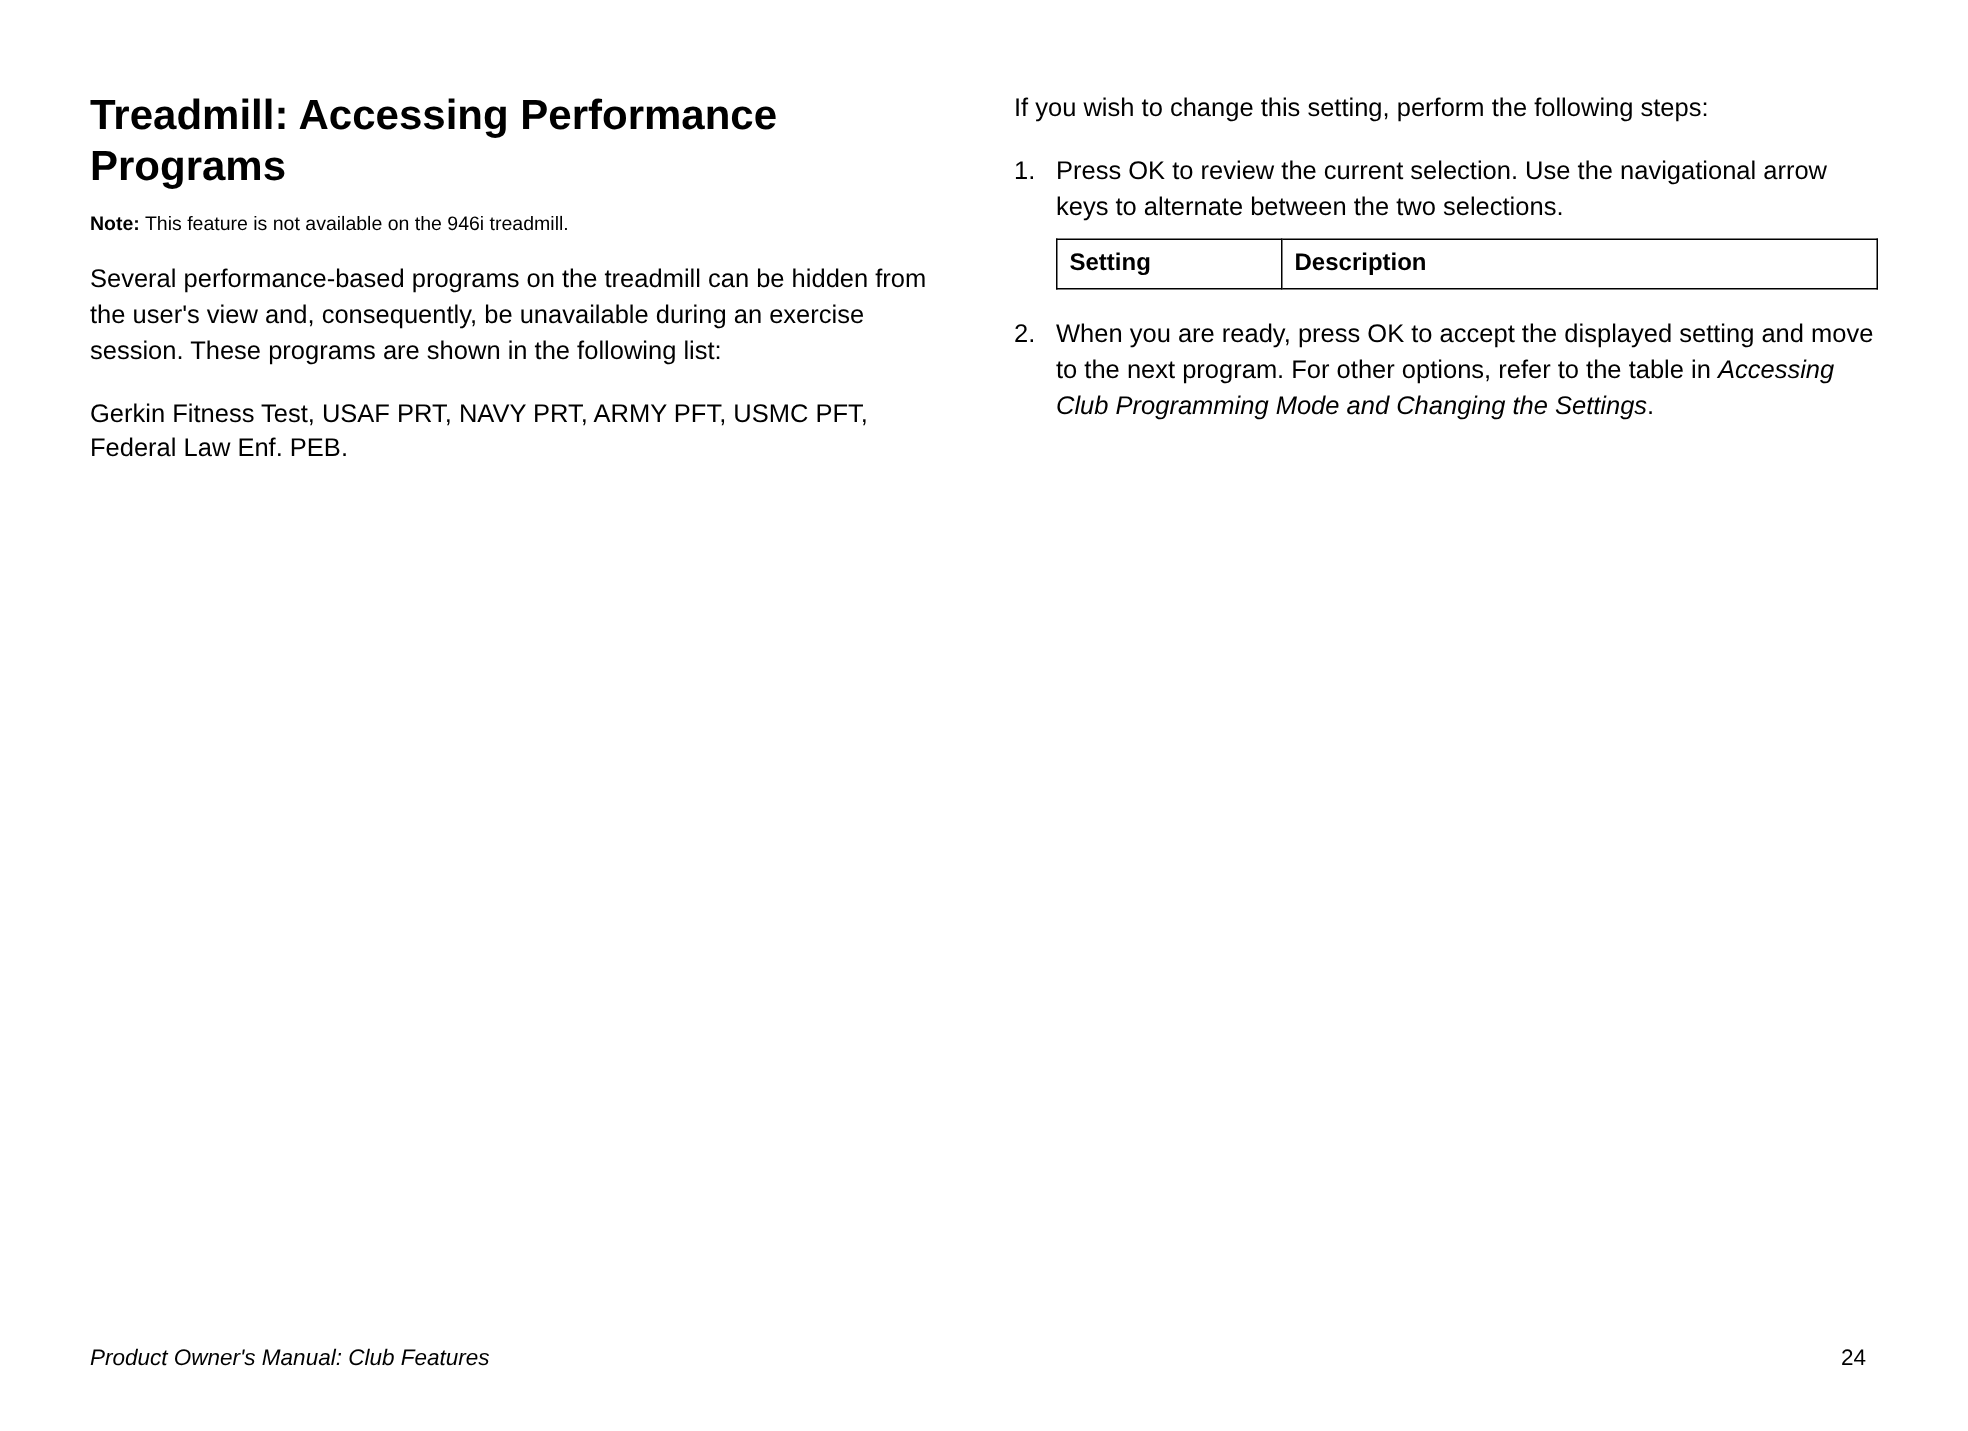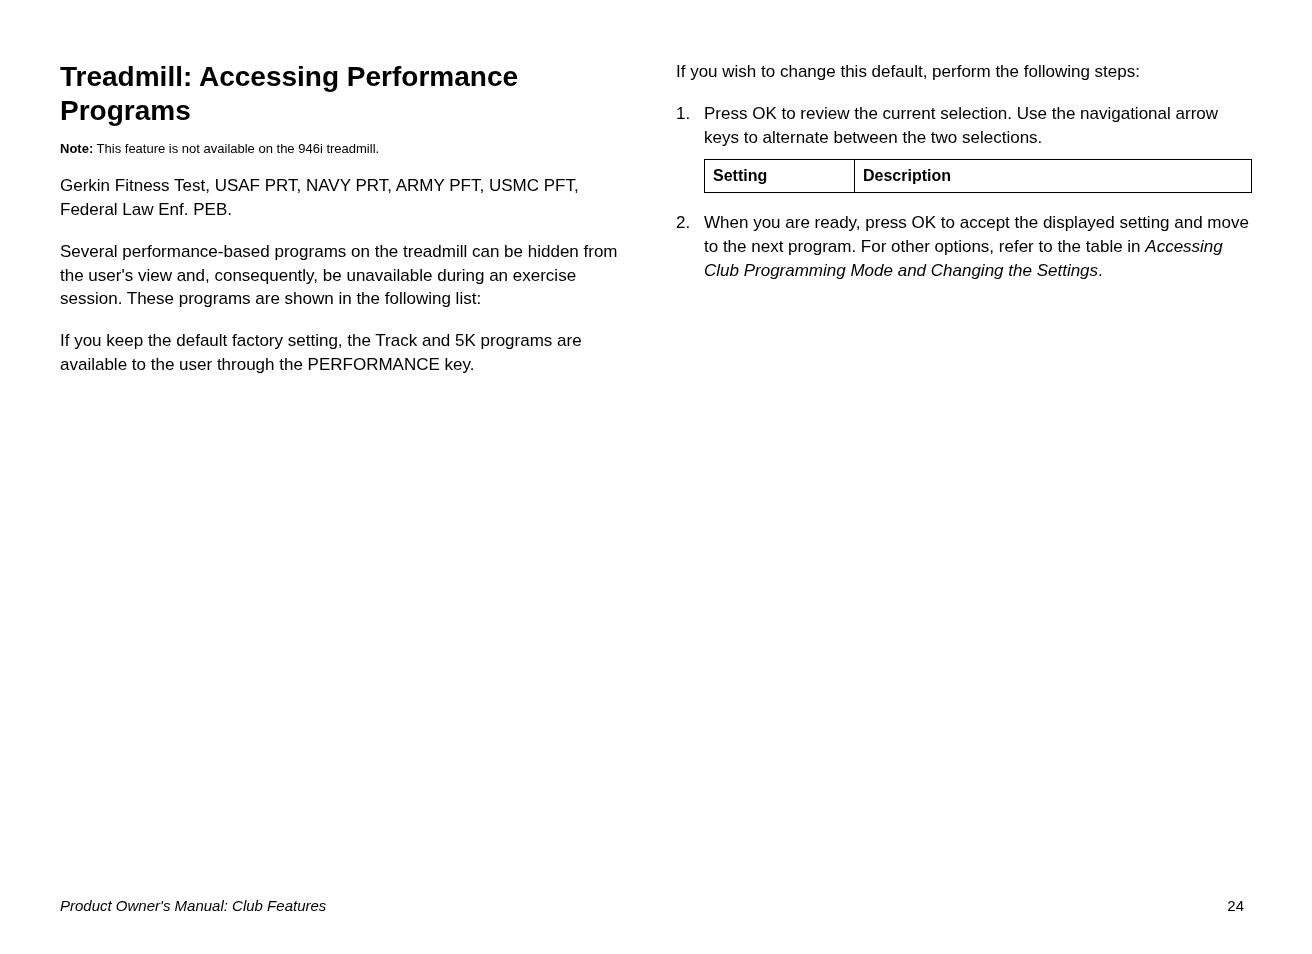--- a/index.html
+++ b/index.html
@@ -87,27 +87,26 @@
   </style>
 </head>
 <body>
 
 <div class="page">
   <div class="col">
     <h1>Treadmill: Accessing Performance Programs</h1>
     <p class="note">
       <span class="label">Note:</span><span> This feature is not available on the 946i treadmill.</span>
     </p>
+    <p class="body">Several performance-based programs on the treadmill can be hidden from the user's view and, consequently, be unavailable during an exercise session. These programs are shown in the following list:</p>
     <p class="body">Gerkin Fitness Test, USAF PRT, NAVY PRT, ARMY PFT, USMC PFT, Federal Law Enf. PEB.</p>
-    <p class="body">Several performance-based programs on the treadmill can be hidden from the user's view and, consequently, be unavailable during an exercise session. These programs are shown in the following list:</p>
-    <p class="body">If you keep the default factory setting, the Track and 5K programs are available to the user through the PERFORMANCE key.</p>
   </div>
 
   <div class="col">
-    <p class="right-intro">If you wish to change this default, perform the following steps:</p>
+    <p class="right-intro">If you wish to change this setting, perform the following steps:</p>
     <ol>
       <li>
         <span class="num">1.</span>
         <span class="step1-text">
           <span>Press OK to review the current </span><span> selection. Use the navigational arrow keys to alternate between the two selections.</span>
         </span>
         <table class="settings">
           <colgroup>
               <col class="c1">
               <col>

